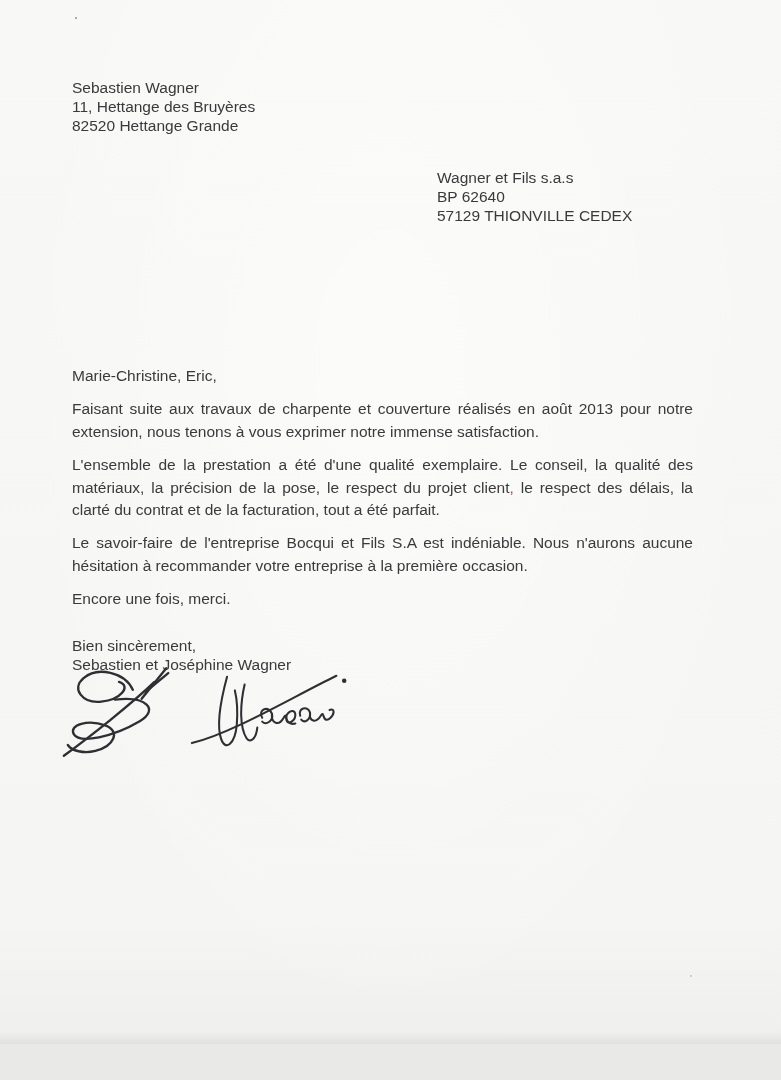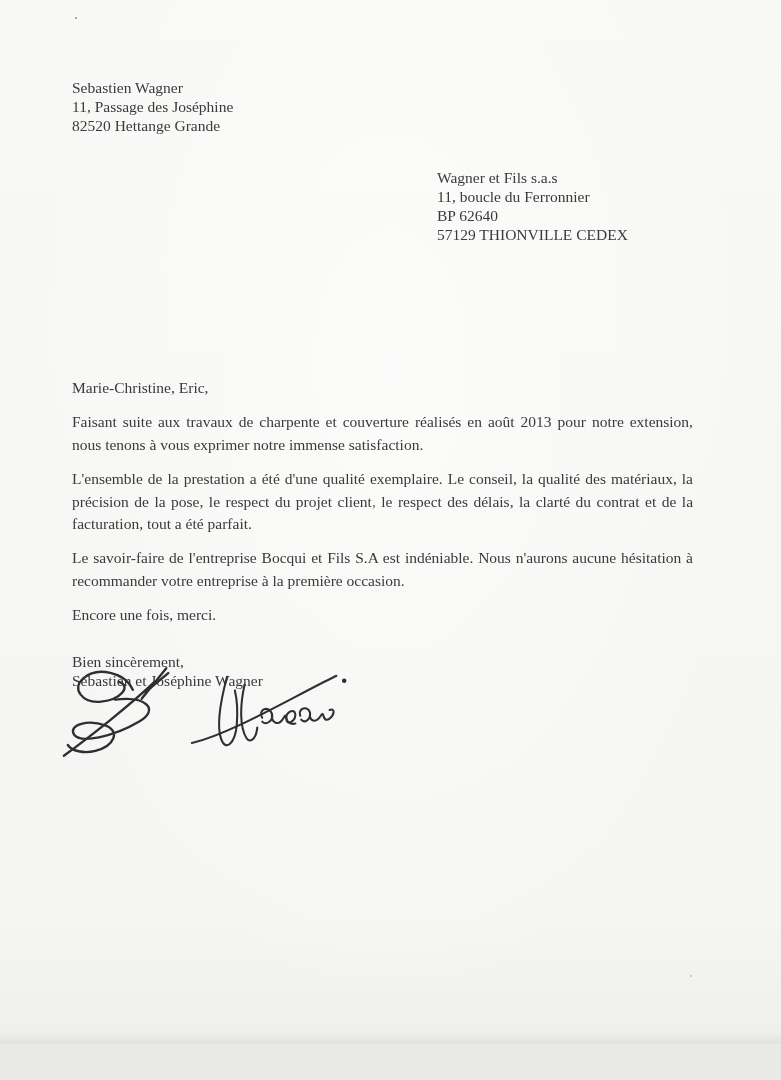--- a/index.html
+++ b/index.html
@@ -9,21 +9,21 @@
   }
   .page {
     position: relative;
     width: 781px;
     height: 1044px;
     margin: 0 auto;
     background:
       radial-gradient(ellipse at 50% 35%, rgba(255,255,255,0.55), rgba(255,255,255,0) 70%),
       linear-gradient(to bottom, var(--paper, #f8f8f6) 0%, #f5f5f3 88%, #efefed 100%);
     color: var(--ink, #3a393c);
-    font-family: Liberation Serif, serif;
+    font-family: Liberation Sans, sans-serif;
     overflow: hidden;
   }
   .page::after { 
     content: "";
     position: absolute;
     left: 0; right: 0; bottom: 0;
     height: 12px;
     background: linear-gradient(to bottom, rgba(0,0,0,0), rgba(0,0,0,0.06));
     pointer-events: none;
   }
@@ -48,21 +48,21 @@
     white-space: nowrap;
   }
   .body {
     position: absolute;
     left: 72px; top: 365px;
     width: 621px;
     font-size: 15.5px;
     line-height: 22.4px;
   }
   .body p {
-    margin: 12px 0 11px 0;
+    margin: 0 0 11px 0;
   }
   .body p.just { text-align: justify; }
   .red-comma { color: var(--red, #a34f5e); }
   .closing { margin-top: 25px; line-height: 19px; }
   .closing div { white-space: nowrap; }
   .sig {
     position: absolute;
   }
   .sig svg { display: block; }
   .sig path, .sig circle {
@@ -78,27 +78,26 @@
 </head>
 <body>
 
 <div class="page">
 
   <div class="speck" style="left:75px; top:17px;"></div>
   <div class="speck" style="left:690px; top:975px; opacity:.5;"></div>
 
   <div class="addr sender">
     <div>Sebastien Wagner</div>
-    <div>11, Passage des Joséphine</div>
+    <div>11, Hettange des Bruyères</div>
     <div>82520 Hettange Grande</div>
   </div>
 
   <div class="addr recipient">
     <div>Wagner et Fils s.a.s</div>
-    <div>11, boucle du Ferronnier</div>
     <div>BP 62640</div>
     <div>57129 THIONVILLE CEDEX</div>
   </div>
 
 
   <div class="body">
     <p>Marie-Christine, Eric,</p>
     <p class="just">Faisant suite aux travaux de charpente et couverture réalisés en août 2013 pour notre extension, nous tenons à vous exprimer notre immense satisfaction.</p>
     <p class="just"><span>L'ensemble de la prestation a été d'une qualité exemplaire. Le conseil, la qualité des matériaux, la précision de la pose, le respect du projet client</span><span class="red-comma">,</span><span> le respect des délais, la clarté du contrat et de la facturation, tout a été parfait.</span></p>
     <p class="just">Le savoir-faire de l'entreprise Bocqui et Fils S.A est indéniable. Nous n'aurons aucune hésitation à recommander votre entreprise à la première occasion.</p>

